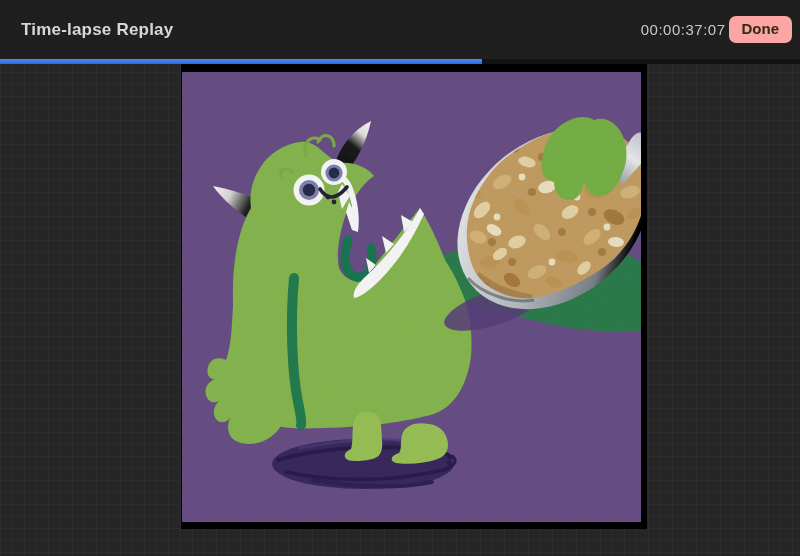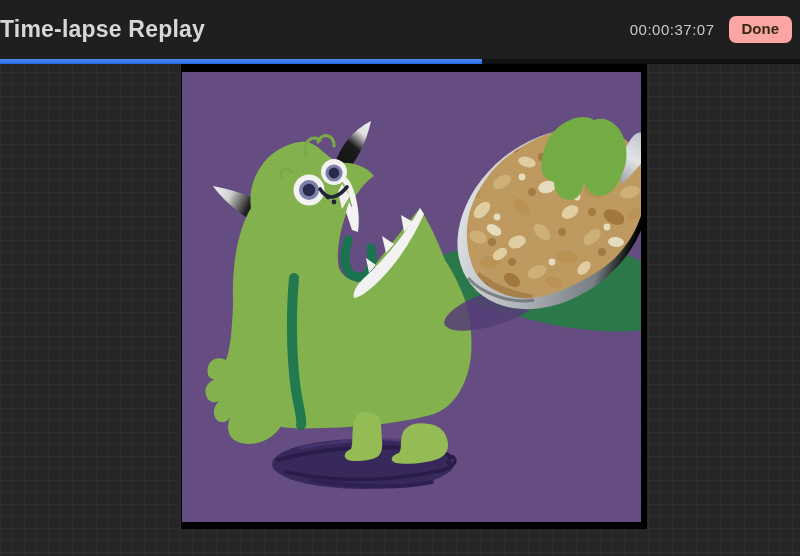--- a/index.html
+++ b/index.html
@@ -10,24 +10,24 @@
       linear-gradient(#2d2d2d 1px, transparent 1px),
       linear-gradient(90deg,#2d2d2d 1px, transparent 1px);
     background-size:12px 12px;
     font-family:"Liberation Sans", sans-serif;
   }
   .topbar{
     position:absolute;left:0;top:0;width:800px;height:59px;
     background:#1f1f1f;display:flex;align-items:center;
   }
   .title{
-    color:#d7d7d7;font-size:23px;font-weight:bold;letter-spacing:.2px;
+    margin-left:21px;color:#d7d7d7;font-size:17px;font-weight:bold;letter-spacing:.2px;
   }
   .topbar-right{
-    position:absolute;right:8px;top:0;height:59px;display:flex;align-items:center;gap:14px;
+    position:absolute;right:8px;top:0;height:59px;display:flex;align-items:center;gap:3px;
   }
   .timestamp{color:#c9c9c9;font-size:15px;letter-spacing:.5px;}
   .done-btn{
     background:#fca5a5;color:#342a13;font-size:15px;font-weight:600;
     border:none;border-radius:7px;padding:5px 13px;line-height:1.1;cursor:pointer;
     font-family:"Liberation Sans", sans-serif;
   }
   .progress{
     position:absolute;left:0;top:59px;width:800px;height:5px;background:#111213;
   }

